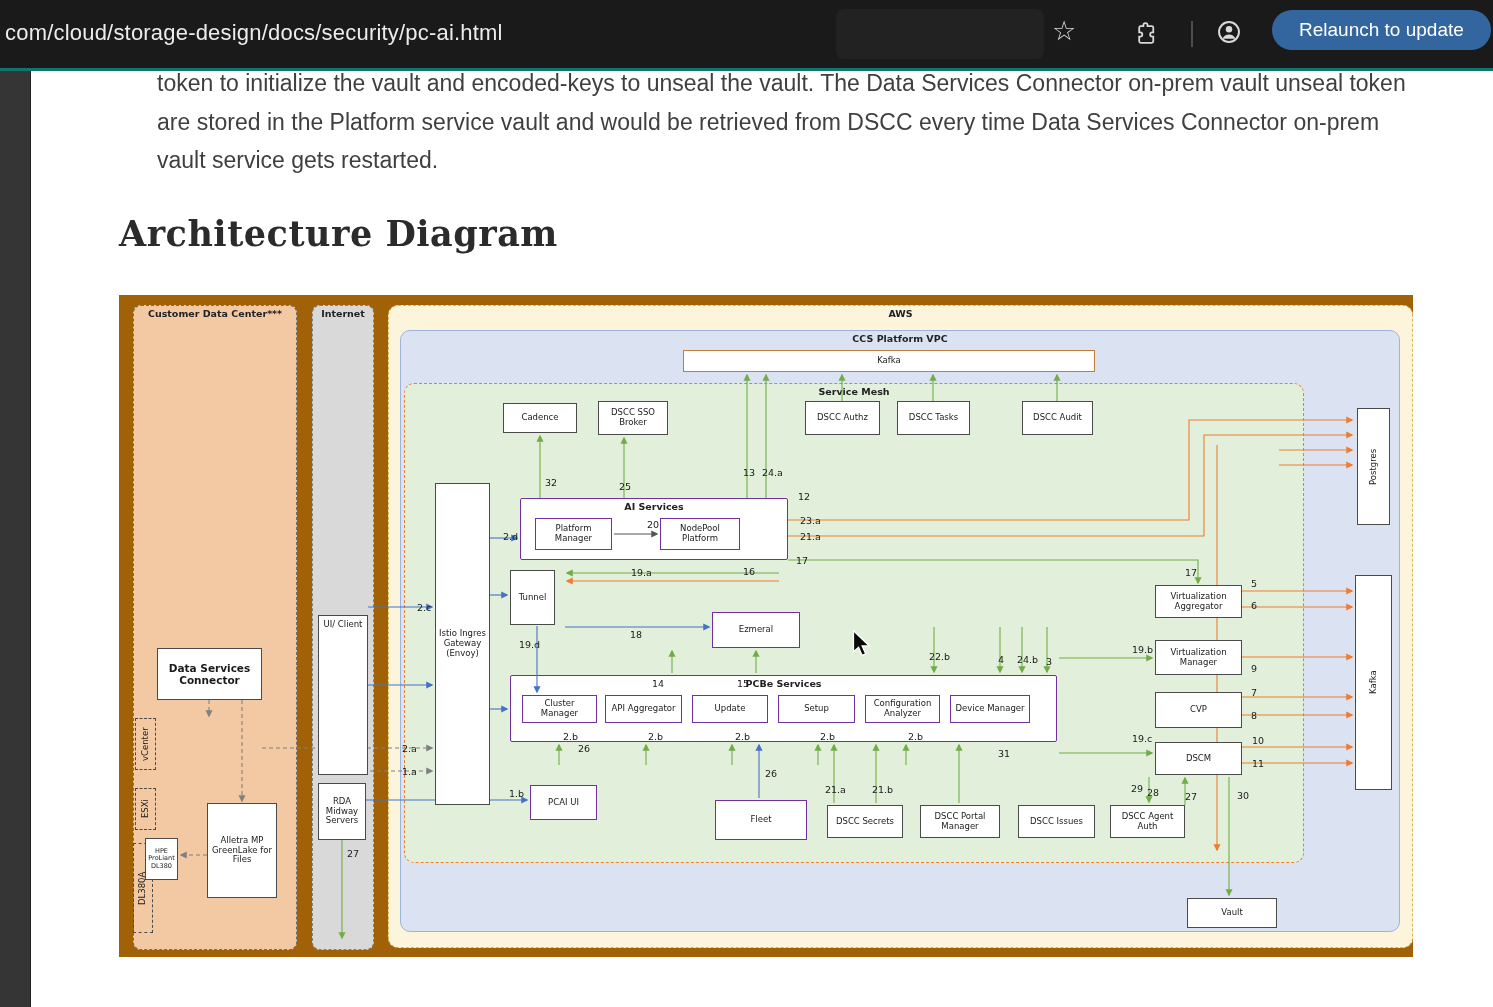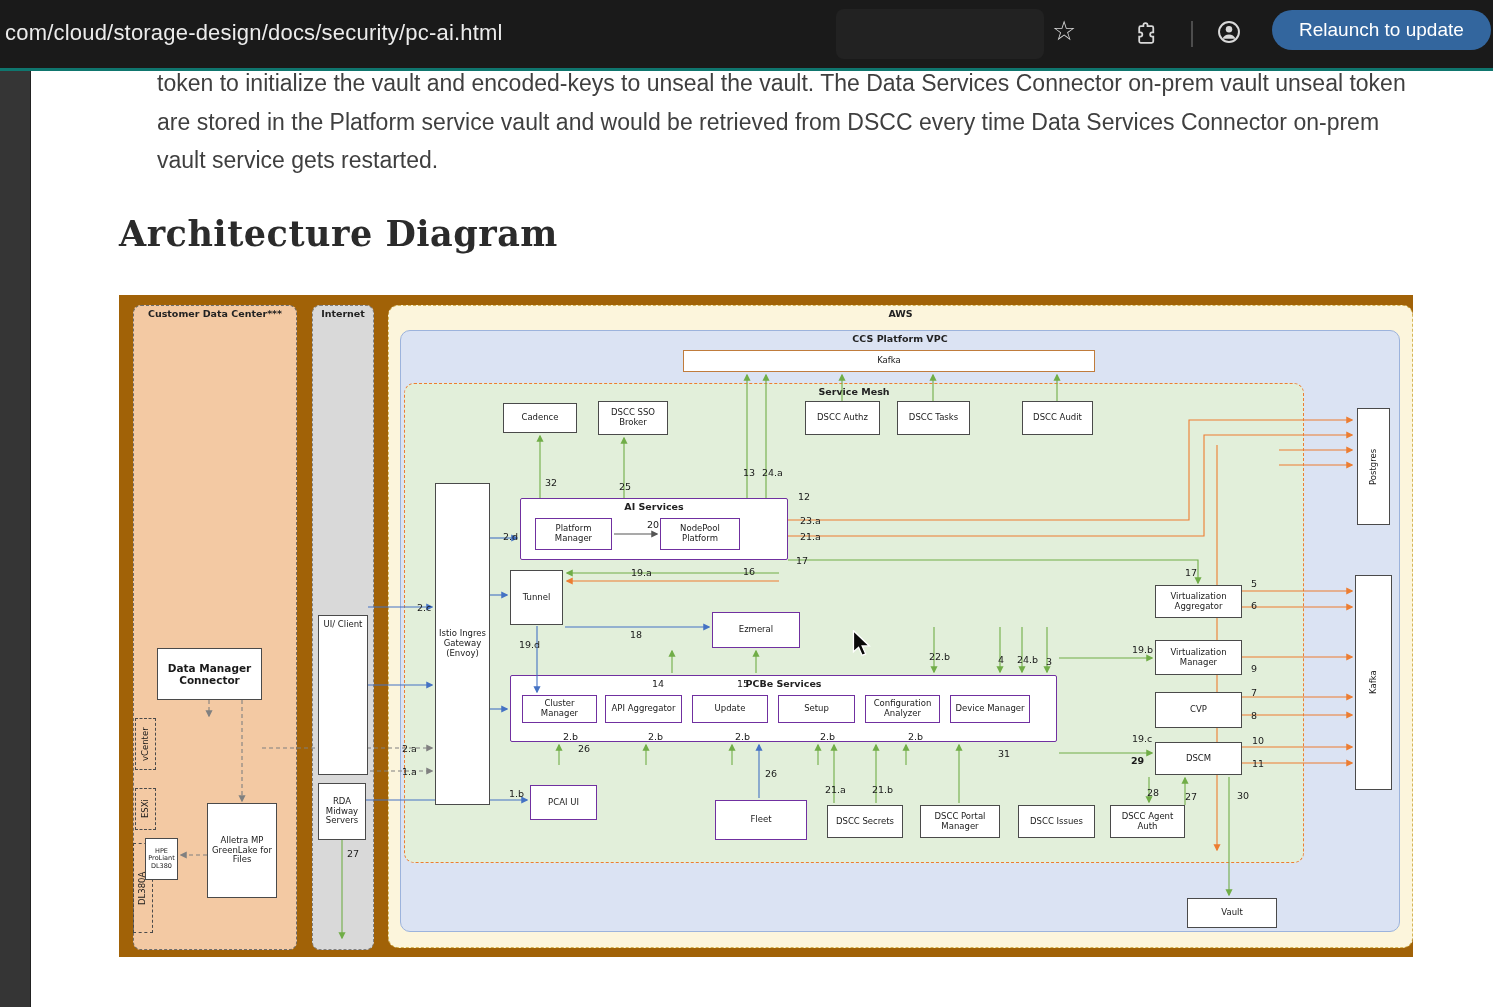--- a/index.html
+++ b/index.html
@@ -174,21 +174,21 @@
 
       <div class="dlayer">
           <div class="node kbar" style="left: 564px; top: 55px; width: 412px; height: 22px;">Kafka</div>
           <div class="node " style="left: 384px; top: 108px; width: 74px; height: 30px;">Cadence</div>
           <div class="node " style="left: 479px; top: 106px; width: 70px; height: 34px;">DSCC SSO Broker</div>
           <div class="node " style="left: 686px; top: 106px; width: 75px; height: 34px;">DSCC Authz</div>
           <div class="node " style="left: 778px; top: 106px; width: 73px; height: 34px;">DSCC Tasks</div>
           <div class="node " style="left: 903px; top: 106px; width: 71px; height: 34px;">DSCC Audit</div>
           <div class="node purple" style="left: 416px; top: 223px; width: 77px; height: 32px;">Platform Manager</div>
           <div class="node purple" style="left: 541px; top: 223px; width: 80px; height: 32px;">NodePool Platform</div>
-          <div class="node " style="left: 391px; top: 275px; width: 53px; height: 55px;">Tunnel</div>
+          <div class="node " style="left: 391px; top: 275px; width: 45px; height: 55px;">Tunnel</div>
           <div class="node " style="left: 316px; top: 188px; width: 55px; height: 322px;">Istio Ingres Gateway (Envoy)</div>
           <div class="node purple" style="left: 593px; top: 317px; width: 88px; height: 36px;">Ezmeral</div>
           <div class="node purple" style="left: 403px; top: 400px; width: 75px; height: 28px;">Cluster Manager</div>
           <div class="node purple" style="left: 486px; top: 400px; width: 77px; height: 28px;">API Aggregator</div>
           <div class="node purple" style="left: 573px; top: 400px; width: 76px; height: 28px;">Update</div>
           <div class="node purple" style="left: 659px; top: 400px; width: 77px; height: 28px;">Setup</div>
           <div class="node purple" style="left: 746px; top: 400px; width: 75px; height: 28px;">Configuration Analyzer</div>
           <div class="node purple" style="left: 831px; top: 400px; width: 80px; height: 28px;">Device Manager</div>
           <div class="node purple" style="left: 411px; top: 490px; width: 67px; height: 35px;">PCAI UI</div>
           <div class="node purple" style="left: 596px; top: 505px; width: 92px; height: 40px;">Fleet</div>
@@ -196,21 +196,21 @@
           <div class="node " style="left: 801px; top: 510px; width: 80px; height: 33px;">DSCC Portal Manager</div>
           <div class="node " style="left: 899px; top: 510px; width: 77px; height: 33px;">DSCC Issues</div>
           <div class="node " style="left: 991px; top: 510px; width: 75px; height: 33px;">DSCC Agent Auth</div>
           <div class="node " style="left: 1036px; top: 290px; width: 87px; height: 33px;">Virtualization Aggregator</div>
           <div class="node " style="left: 1036px; top: 345px; width: 87px; height: 35px;">Virtualization Manager</div>
           <div class="node " style="left: 1036px; top: 397px; width: 87px; height: 36px;">CVP</div>
           <div class="node " style="left: 1036px; top: 447px; width: 87px; height: 33px;">DSCM</div>
           <div class="node " style="left: 1068px; top: 603px; width: 90px; height: 30px;">Vault</div>
           <div class="node vert" style="left: 1238px; top: 113px; width: 33px; height: 117px;">Postgres</div>
           <div class="node vert" style="left: 1236px; top: 280px; width: 37px; height: 215px;">Kafka</div>
-          <div class="node bold" style="left: 38px; top: 353px; width: 105px; height: 52px;">Data Manager Connector</div>
+          <div class="node bold" style="left: 38px; top: 353px; width: 105px; height: 52px;">Data Services Connector</div>
           <div class="node dashed vert" style="left: 16px; top: 423px; width: 21px; height: 52px;">vCenter</div>
           <div class="node dashed vert" style="left: 16px; top: 493px; width: 21px; height: 42px;">ESXi</div>
           <div class="node dashed vert" style="left: 14px; top: 548px; width: 20px; height: 90px;">DL380A</div>
           <div class="node tiny" style="left: 26px; top: 543px; width: 33px; height: 42px;">HPE ProLiant DL380</div>
           <div class="node " style="left: 88px; top: 508px; width: 70px; height: 95px;">Alletra MP GreenLake for Files</div>
           <div class="node top" style="left: 199px; top: 320px; width: 50px; height: 160px;">UI/ Client</div>
           <div class="node " style="left: 199px; top: 488px; width: 48px; height: 57px;">RDA Midway Servers</div>
         </div>
       <div class="dlayer">
           <span class="elabel" style="left: 426px; top: 182px;">32</span>
@@ -247,21 +247,21 @@
           <span class="elabel" style="left: 283px; top: 471px;">1.a</span>
           <span class="elabel" style="left: 390px; top: 493px;">1.b</span>
           <span class="elabel" style="left: 444px; top: 436px;">2.b</span>
           <span class="elabel" style="left: 529px; top: 436px;">2.b</span>
           <span class="elabel" style="left: 616px; top: 436px;">2.b</span>
           <span class="elabel" style="left: 701px; top: 436px;">2.b</span>
           <span class="elabel" style="left: 789px; top: 436px;">2.b</span>
           <span class="elabel" style="left: 459px; top: 448px;">26</span>
           <span class="elabel" style="left: 879px; top: 453px;">31</span>
           <span class="elabel" style="left: 1013px; top: 438px;">19.c</span>
-          <span class="elabel" style="left: 1012px; top: 460px; font-weight: bold;">29</span>
+          <span class="elabel" style="left: 1012px; top: 488px;">29</span>
           <span class="elabel" style="left: 646px; top: 473px;">26</span>
           <span class="elabel" style="left: 706px; top: 489px;">21.a</span>
           <span class="elabel" style="left: 753px; top: 489px;">21.b</span>
           <span class="elabel" style="left: 1028px; top: 492px;">28</span>
           <span class="elabel" style="left: 1066px; top: 496px;">27</span>
           <span class="elabel" style="left: 1118px; top: 495px;">30</span>
           <span class="elabel" style="left: 228px; top: 553px;">27</span>
         </div>
     </div>
 

